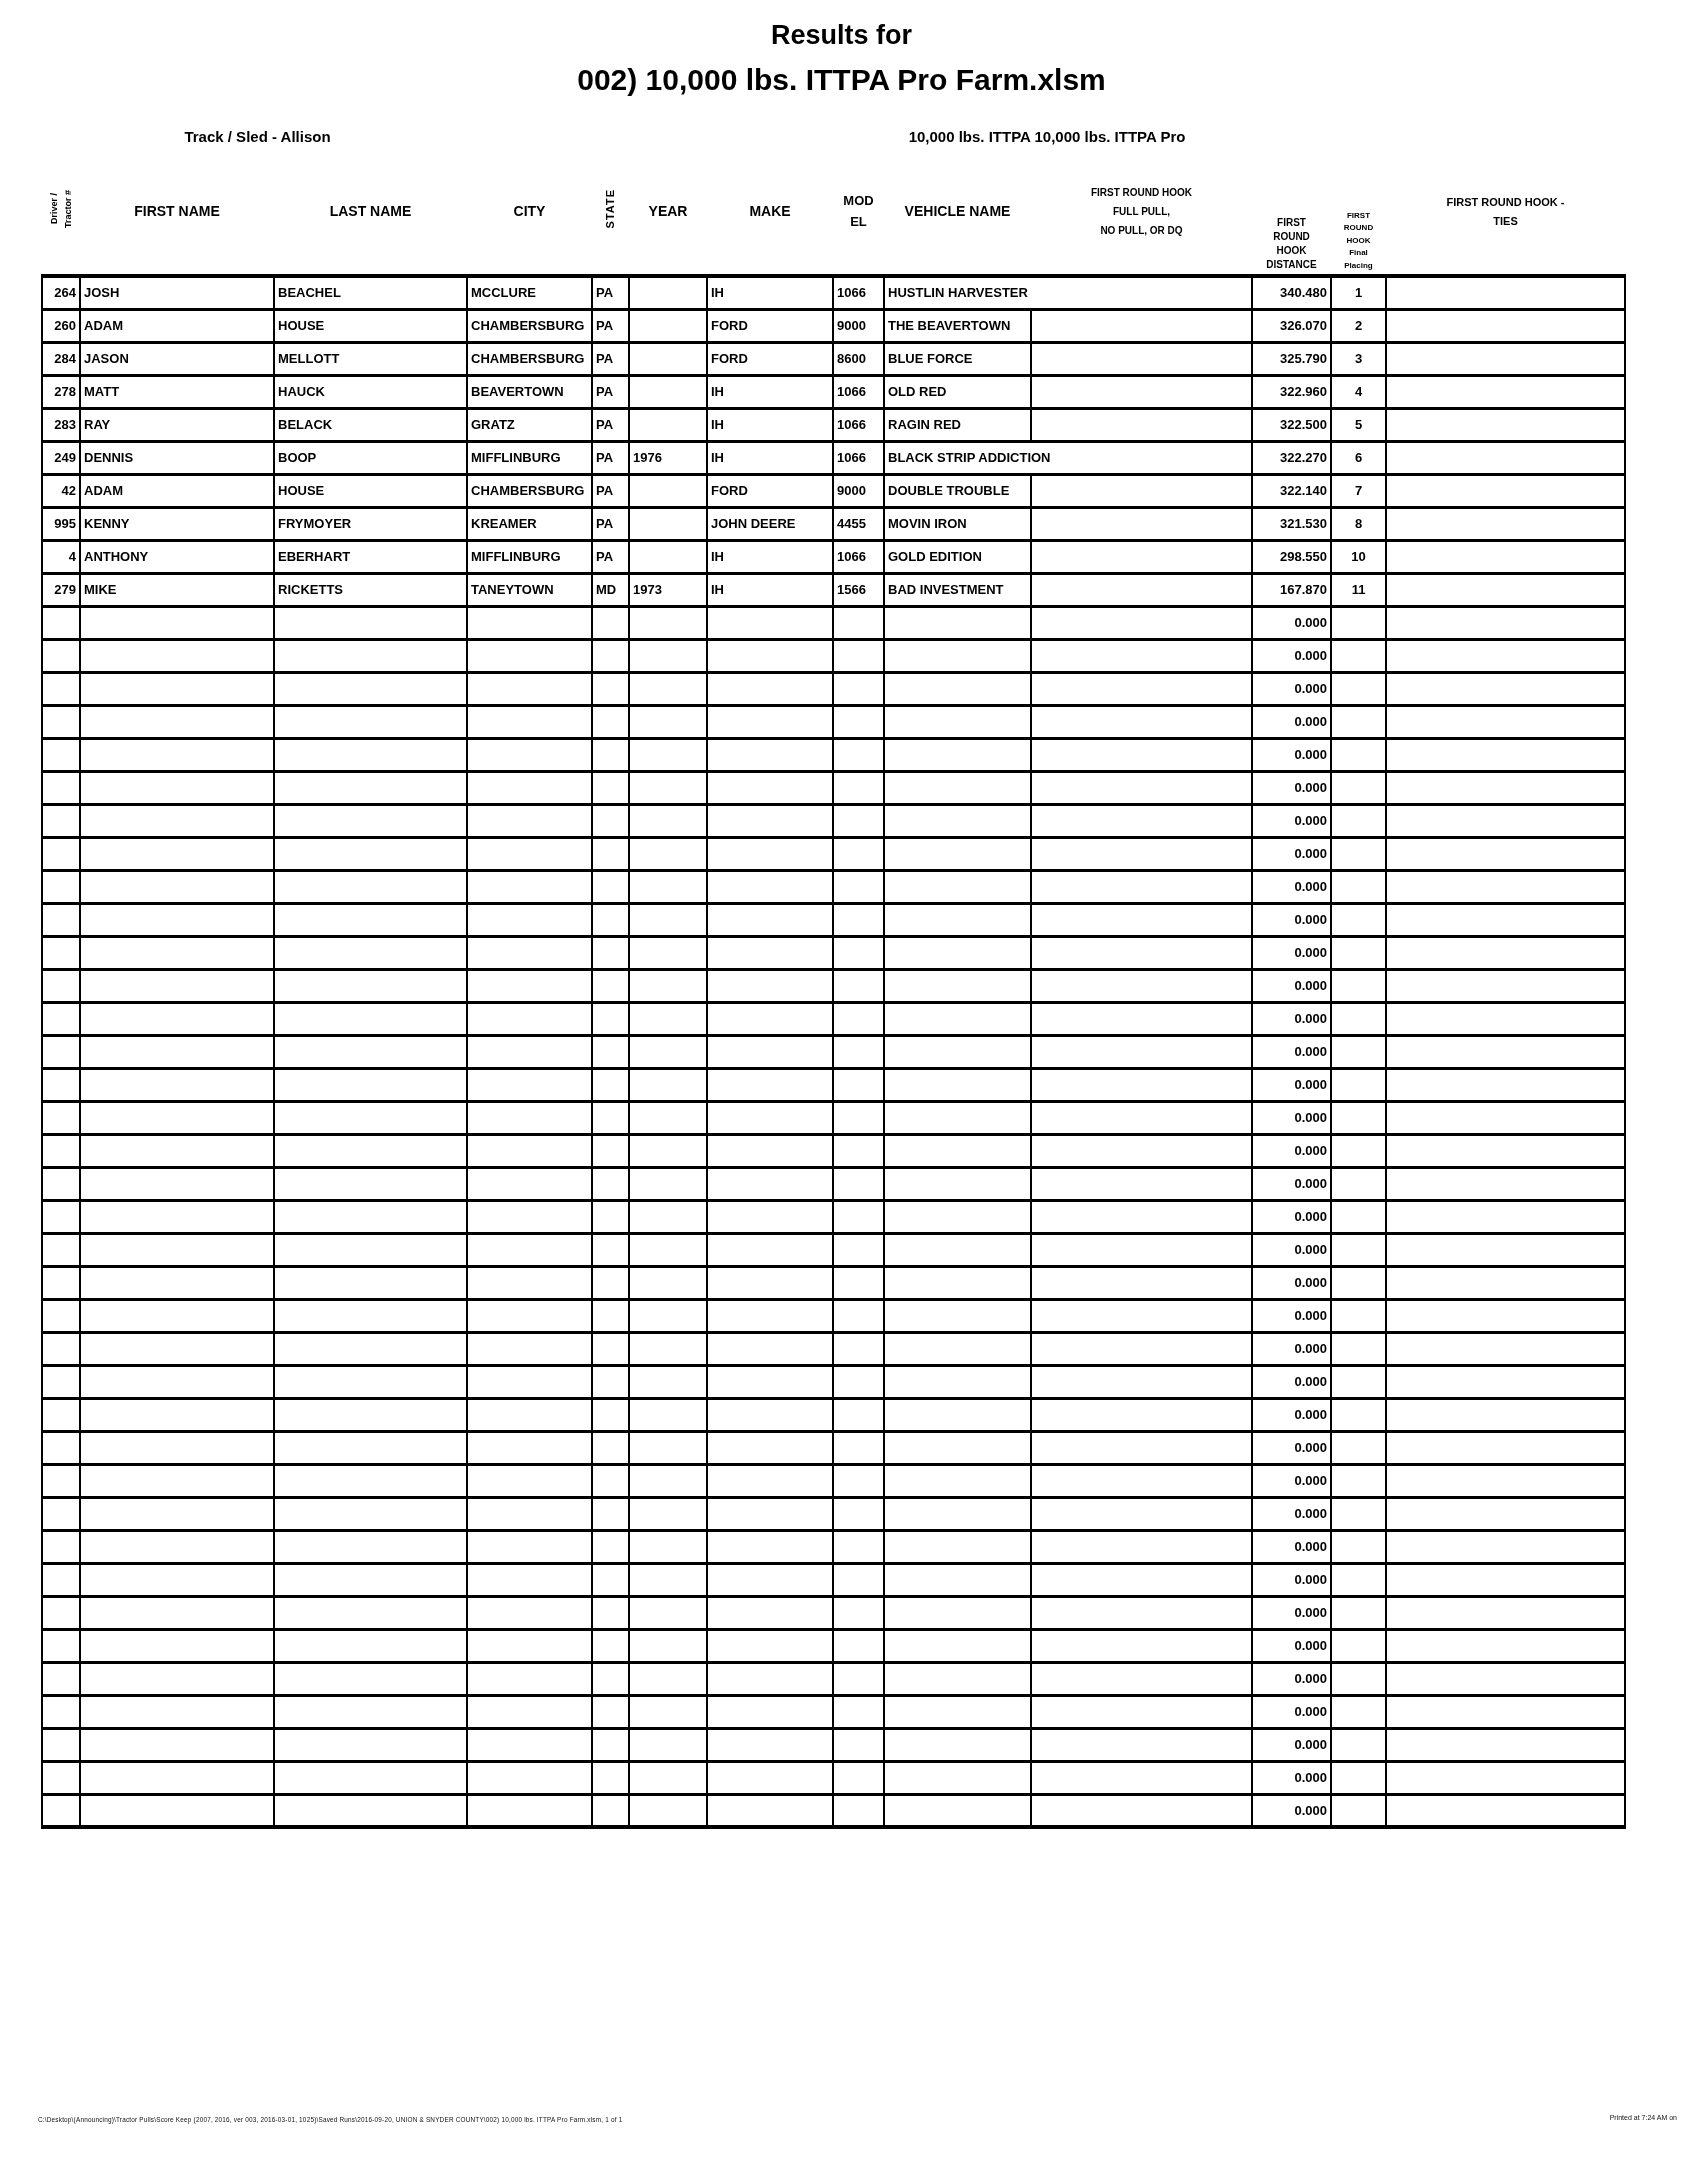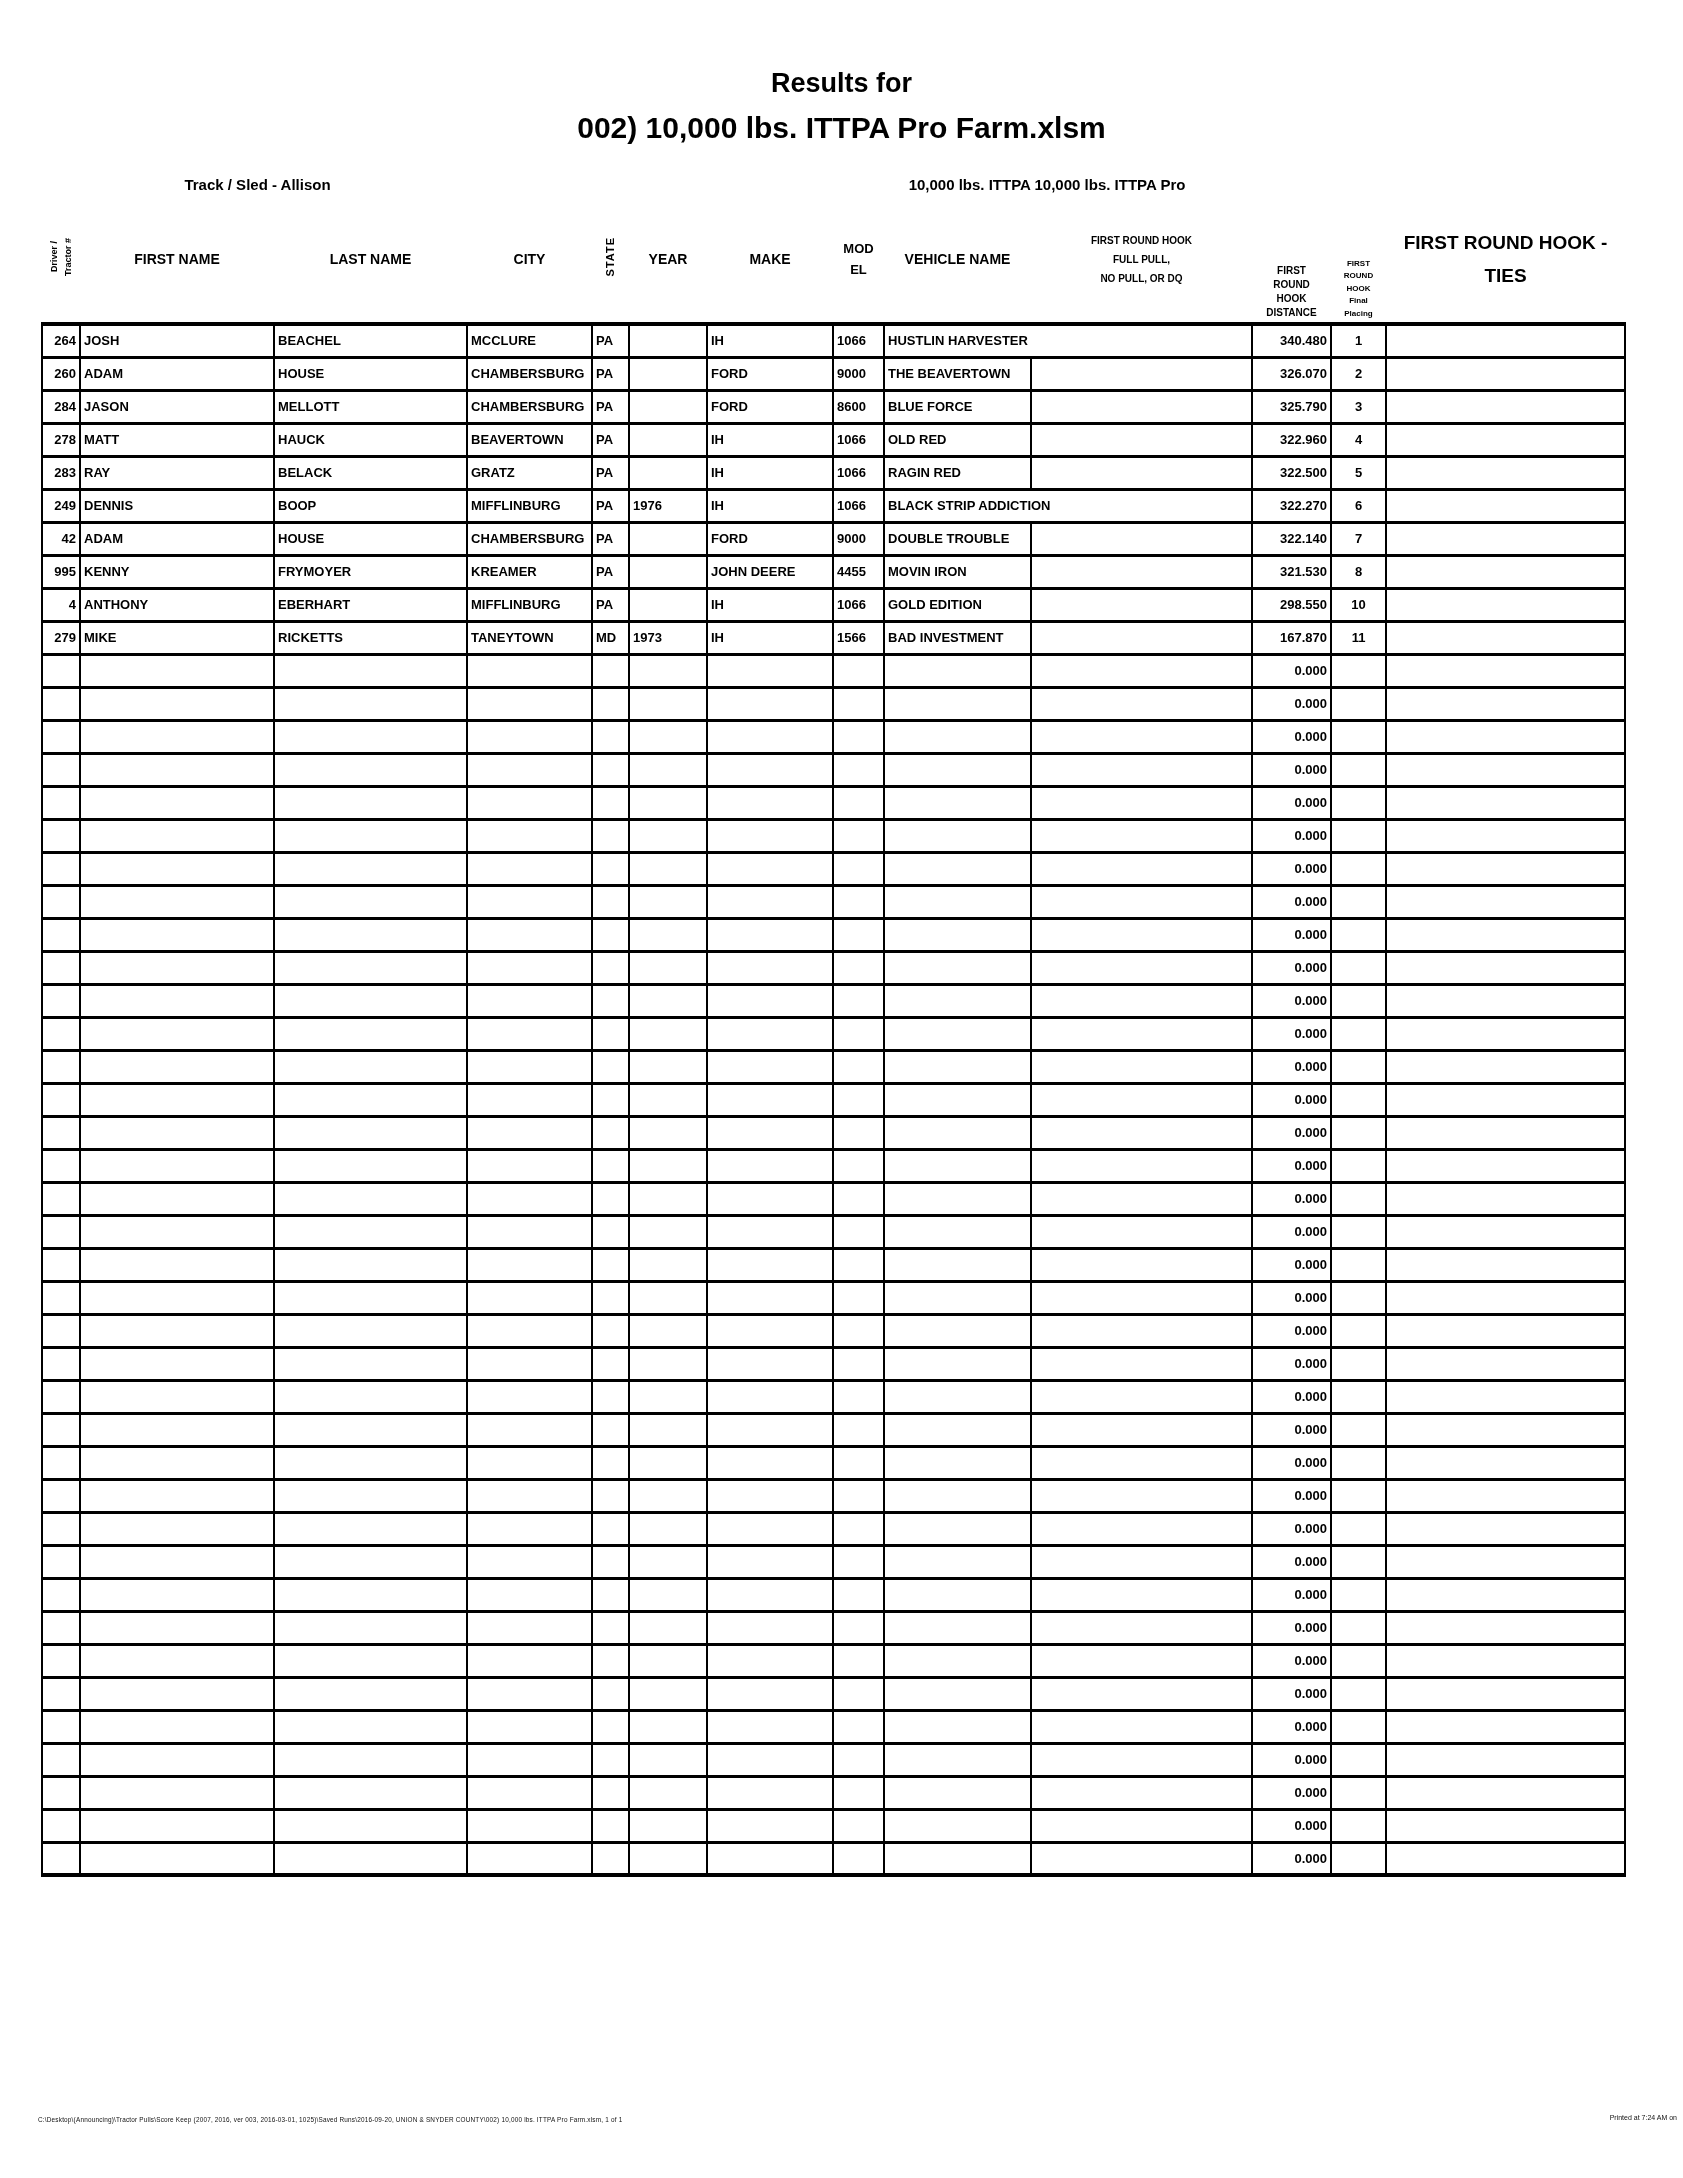--- a/index.html
+++ b/index.html
@@ -3,21 +3,21 @@
 <meta charset="utf-8">
 <style>
   html,body{margin:0;padding:0;}
   body{
     width:1683px;height:2178px;background:#ffffff;color:#000;
     font-family:"Liberation Sans", sans-serif;font-weight:bold;position:relative;
   }
   .page{position:absolute;inset:0;overflow:hidden;}
 
   
-  .title{text-align:center;margin-top:68px;}
+  .title{text-align:center;margin-top:20px;}
   .title .l1{font-size:27px;line-height:31px;}
   .title .l2{font-size:30px;line-height:34px;margin-top:12px;}
 
   
   table{
     border-collapse:collapse;table-layout:fixed;
     margin-left:41px;margin-top:26px;width:1582px;
   }
   th,td{padding:0;box-sizing:border-box;}
   thead th{border:none;font-weight:bold;white-space:pre-line;}
@@ -25,21 +25,21 @@
   tr.group-row th.gh-left{padding-left:6px;}
   tr.group-row th.gh-right{padding-left:2px;}
   tr.head-row th{height:127px;vertical-align:middle;text-align:center;border-bottom:4px solid #000;line-height:1.35;}
 
   tr.head-row th.first_name, tr.head-row th.last_name, tr.head-row th.city,
   tr.head-row th.year, tr.head-row th.make, tr.head-row th.vehicle_name{font-size:14px;}
   tr.head-row th.model{font-size:13px;line-height:1.6;}
   tr.head-row th.first_round_hook_result{font-size:10px;line-height:1.9;}
   tr.head-row th.first_round_hook_distance{font-size:10px;line-height:1.4;vertical-align:bottom;padding-bottom:2px;}
   tr.head-row th.first_round_hook_placing{font-size:8px;line-height:1.55;vertical-align:bottom;padding-bottom:2px;}
-  tr.head-row th.first_round_hook_ties{font-size:19px;line-height:1.7;}
+  tr.head-row th.first_round_hook_ties{font-size:11px;line-height:1.7;}
   span.rot{
     display:inline-block;writing-mode:vertical-rl;transform:rotate(180deg);
     white-space:pre-line;line-height:1.5;
   }
   th.driver span.rot{font-size:9px;}
   th.state span.rot{font-size:11px;letter-spacing:1px;}
 
   tbody td{
     border:2px solid #000;border-top-width:3px;border-bottom-width:3px;
     height:33px;font-size:13px;padding:0 3px;vertical-align:middle;

